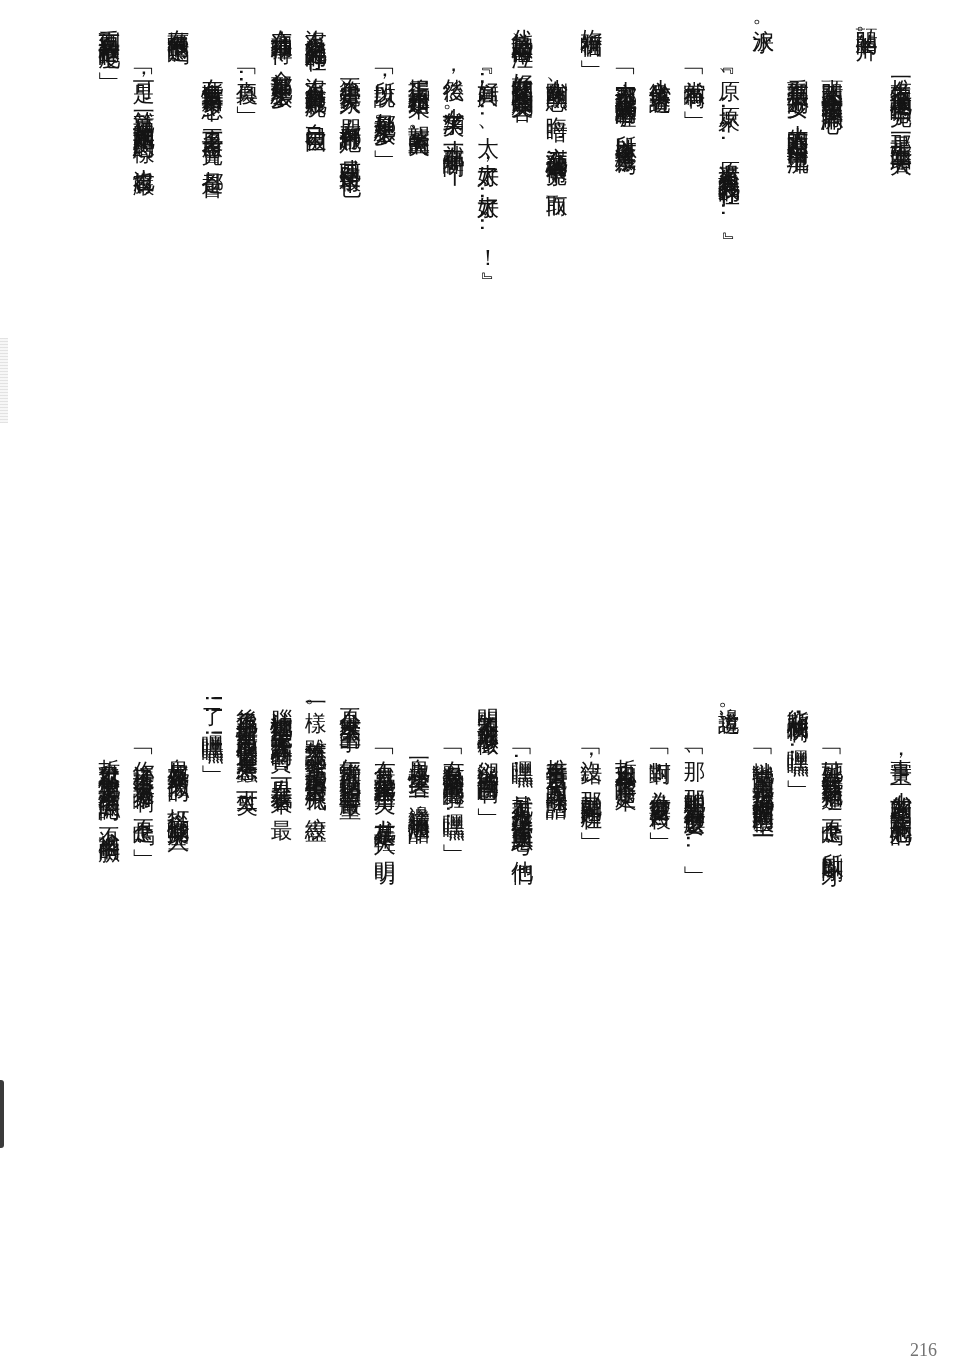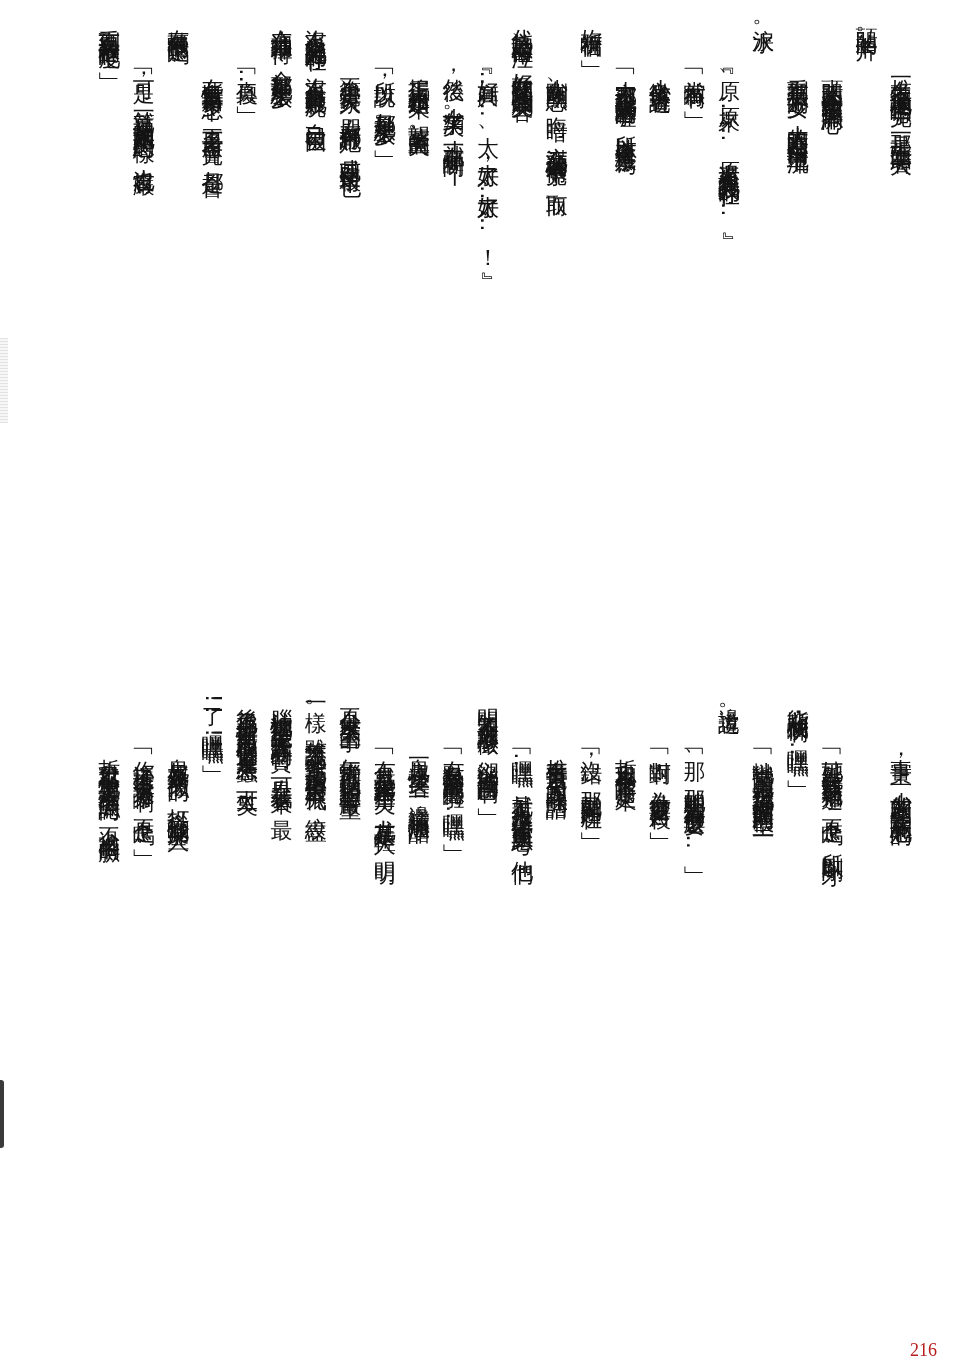--- a/index.html
+++ b/index.html
@@ -38,21 +38,21 @@
     .upper .ind { padding-top: 48.8px; }
     .lower .ln { letter-spacing: 2.8px; }
     .lower .ind { padding-top: 49.6px; }
     .blank { width: 34.43px; }
     .page-num {
       position: absolute;
       left: 910px;
       top: 1340px;
       font-family: "Liberation Serif", serif;
       font-size: 18px;
-      color: #b91c1c;
+      color: #737373;
     }
     .edge-mark {
       position: absolute;
       left: 0;
       top: 1080px;
       width: 4px;
       height: 68px;
       background: #3a3a3a;
       border-radius: 0 3px 3px 0;
     }

